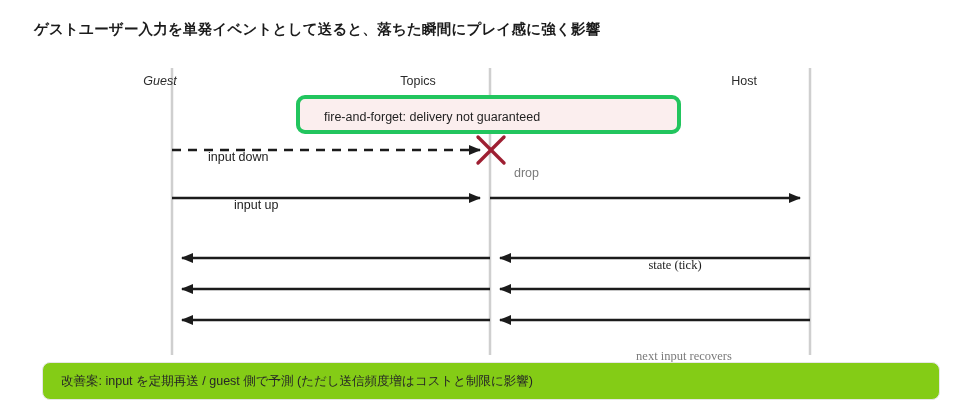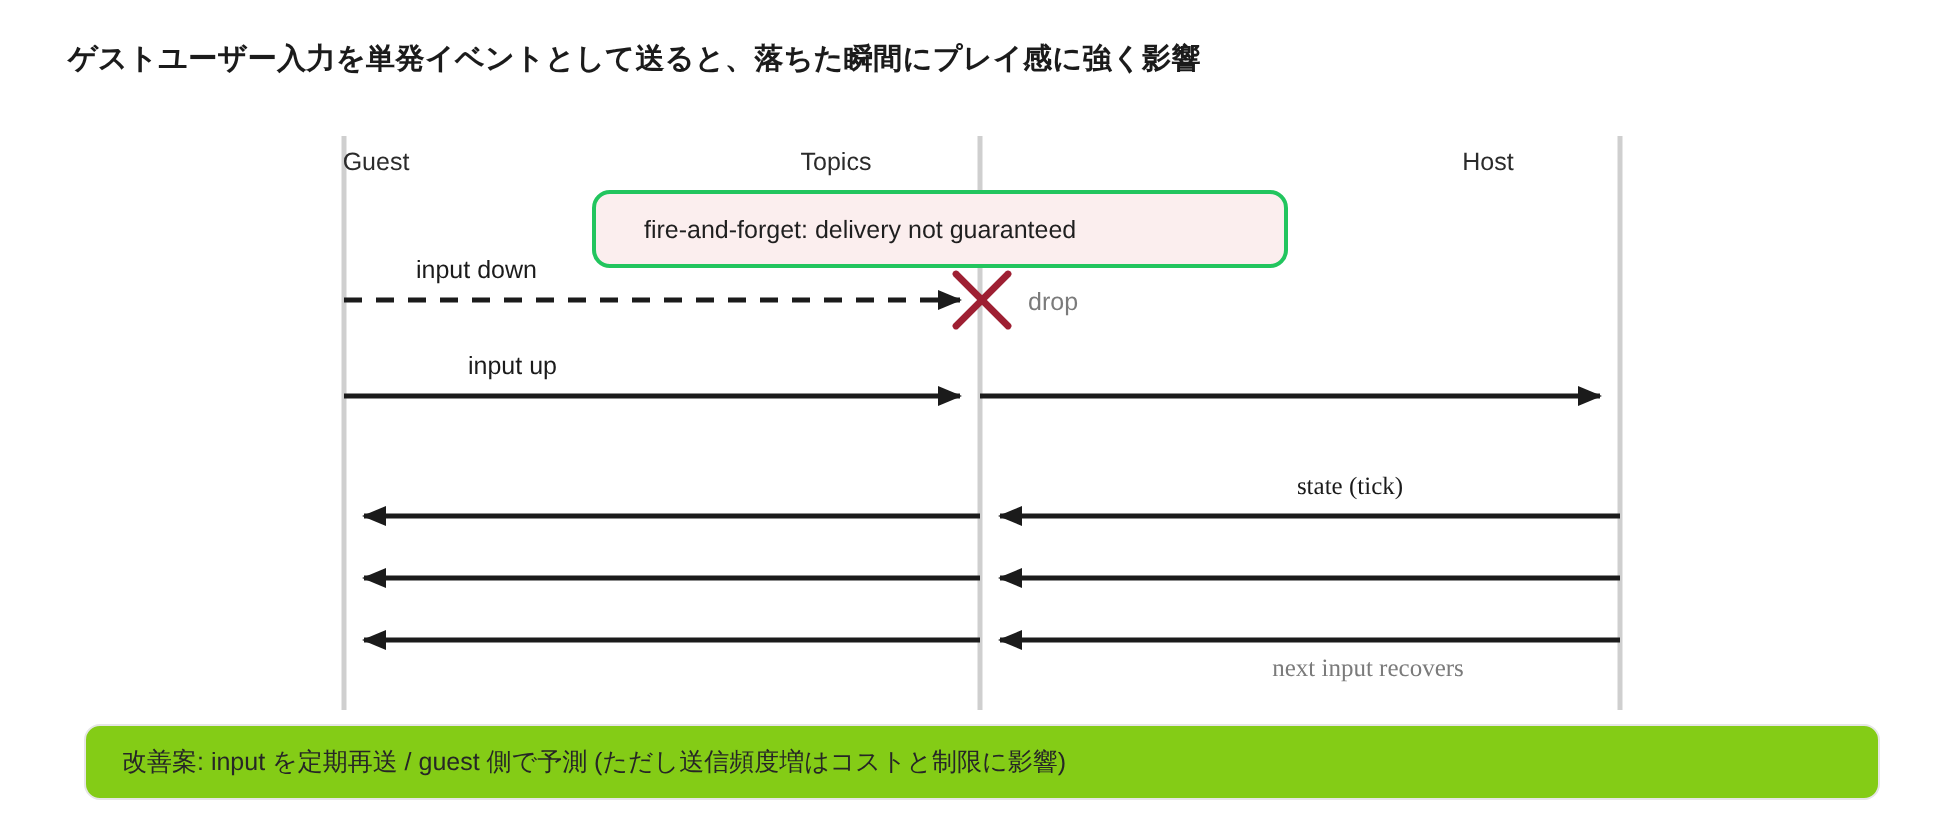--- a/index.html
+++ b/index.html
@@ -42,40 +42,41 @@
     font-size: 12.5px;
     color: #2b2b2b;
     transform: translateX(-50%);
     white-space: nowrap;
     text-align: center;
   }
   .note-box {
     position: absolute;
     left: 296px;
     top: 95px;
-    width: 348px;
+    width: 385px;
     height: 39px;
     background: #fbeeee;
-    border: 2px solid #22c55e;
+    border: 4px solid #22c55e;
     border-radius: 9px;
     box-sizing: border-box;
   }
   .note-text {
     position: absolute;
     left: 24px;
     top: 11px;
     font-size: 12.5px;
     color: #1f1f1f;
     white-space: nowrap;
   }
   .msg-label {
     position: absolute;
     font-size: 12.5px;
     white-space: nowrap;
     color: #1b1b1b;
+    margin-top: 22px;
   }
   .msg-label.muted {
     color: #7b7b7b;
   }
   .msg-label.center {
     transform: translateX(-50%);
     font-family: Liberation Serif, serif;
   }
   .footer-box {
     position: absolute;
@@ -142,21 +143,21 @@
       <line x1="810" y1="289" x2="500" y2="289" stroke="#1b1b1b" stroke-width="2.6" marker-end="url(#arrow-left)"></line>
       <line x1="490" y1="289" x2="182" y2="289" stroke="#1b1b1b" stroke-width="2.6" marker-end="url(#arrow-left)"></line>
     </g>
 
     <g>
       <line x1="810" y1="320" x2="500" y2="320" stroke="#1b1b1b" stroke-width="2.6" marker-end="url(#arrow-left)"></line>
       <line x1="490" y1="320" x2="182" y2="320" stroke="#1b1b1b" stroke-width="2.6" marker-end="url(#arrow-left)"></line>
     </g>
   </svg>
 
-  <div class="lifeline-head" style="left:188px; top:74px;">Guest</div>
+  <div class="lifeline-head" style="left:160px; top:74px;font-style:italic;">Guest</div>
   <div class="lifeline-head" style="left:418px; top:74px;">Topics</div>
   <div class="lifeline-head" style="left:744px; top:74px;">Host</div>
 
   <div class="note-box">
     <div class="note-text">fire-and-forget: delivery not guaranteed</div>
   </div>
 
   <div class="msg-label" style="left:208px; top:128px;">input down</div>
 
   <div class="msg-label muted" style="left:514px; top:144px;">drop</div>

